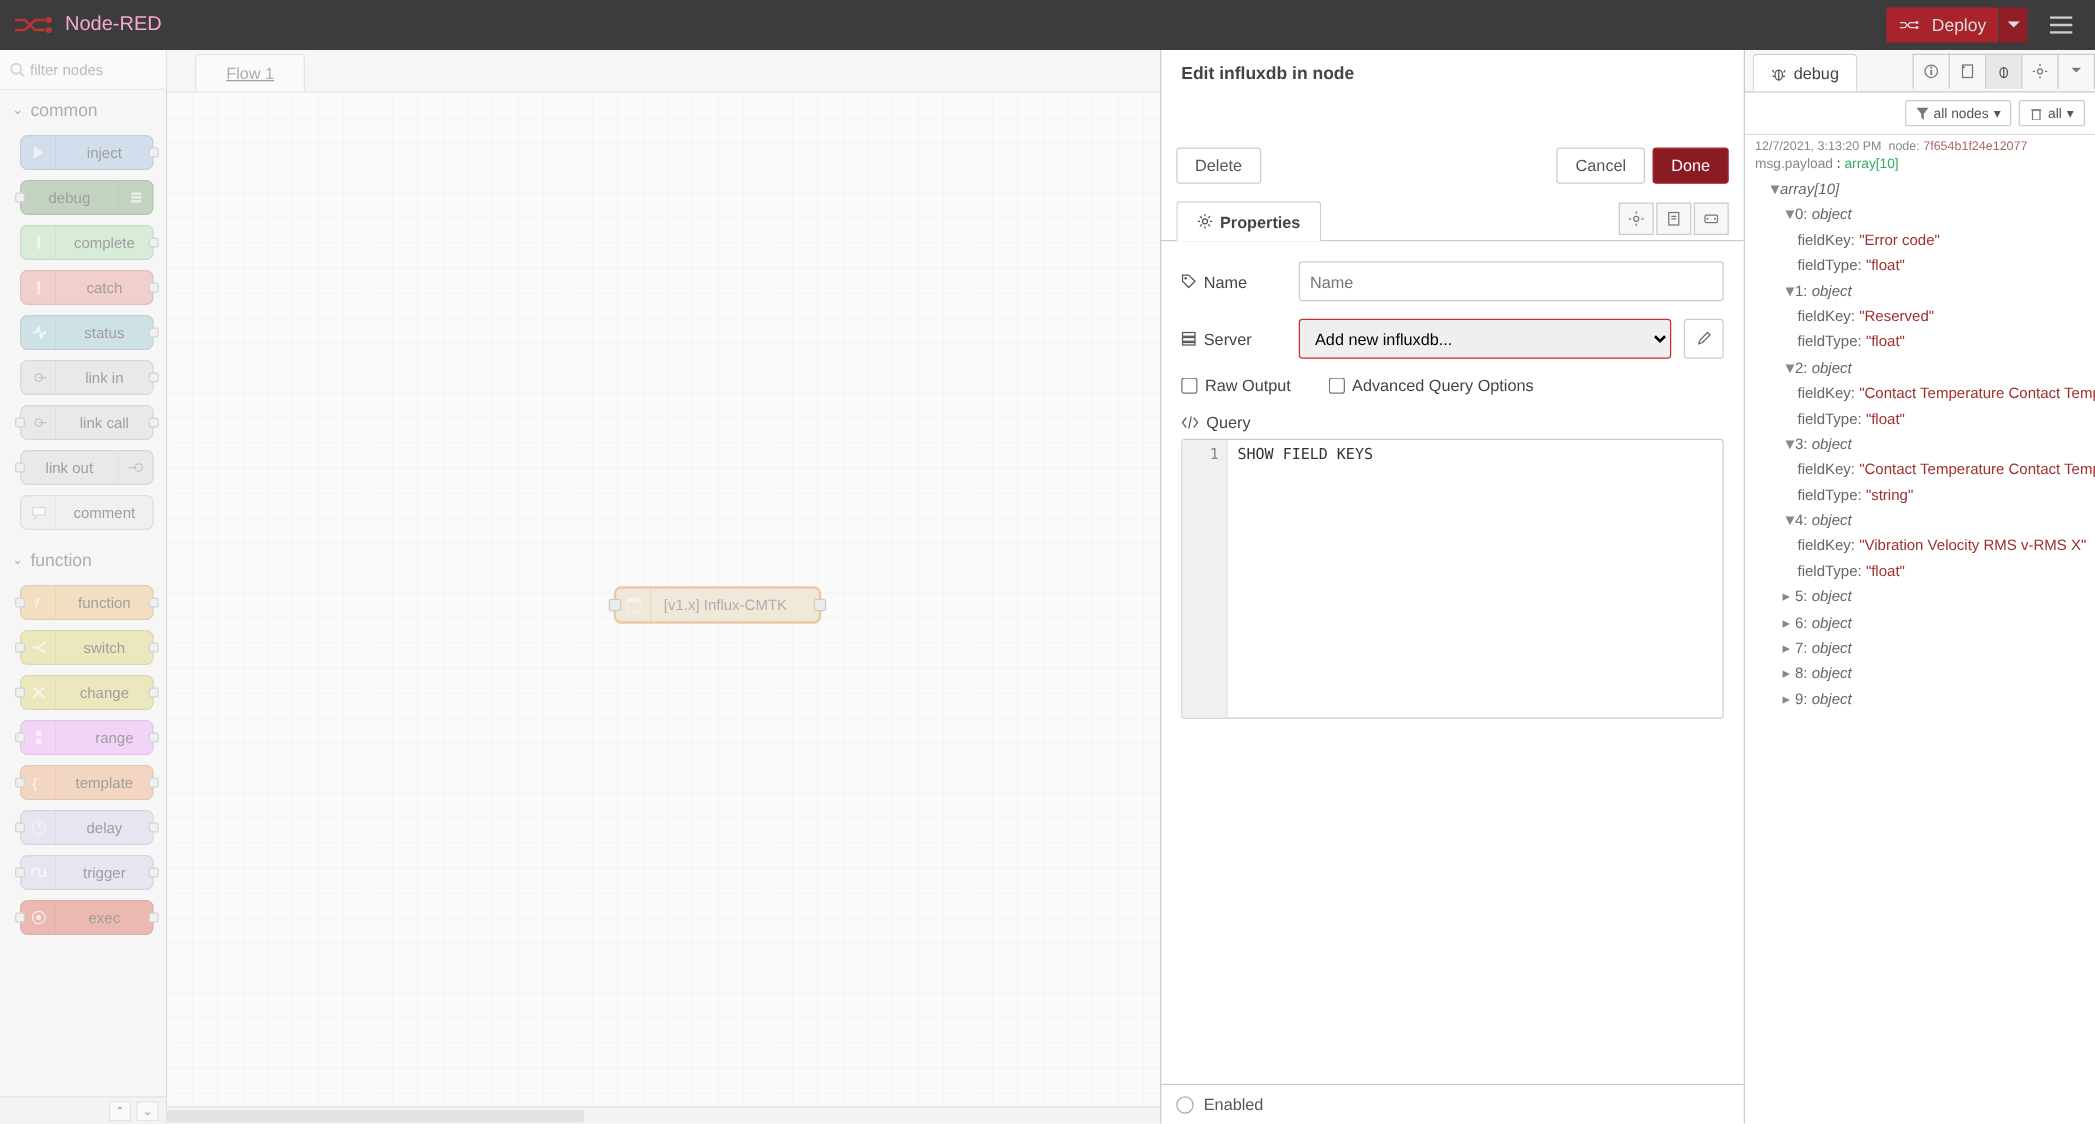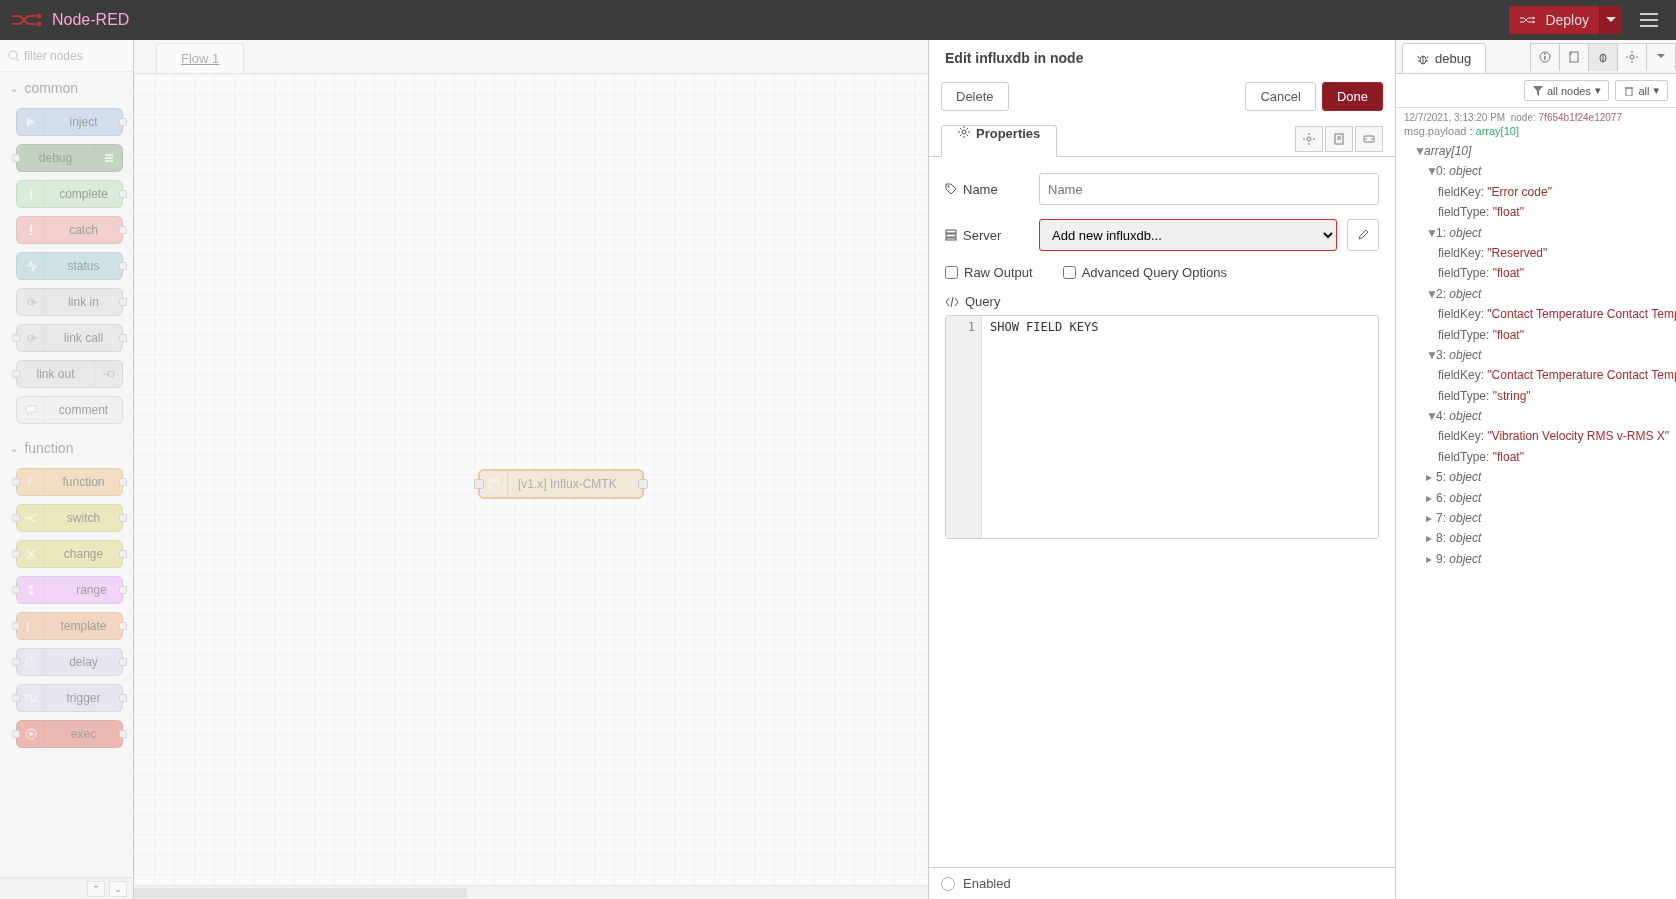--- a/index.html
+++ b/index.html
@@ -47,26 +47,26 @@
 .flow-node { position: absolute; height: 30px; border-radius: 6px; display: flex; align-items: center; border: 2px solid #d99646; background: #e9d8b5; cursor: pointer; }
 .flow-node .fn-icon { width: 28px; height: 100%; display: flex; align-items: center; justify-content: center; border-right: 1px solid rgba(0,0,0,0.15); }
 .flow-node .fn-label { padding: 0 10px; font-size: 12px; color: #555; }
 .flow-node .fn-port { position: absolute; right: -6px; width: 10px; height: 10px; background: #ddd; border: 1px solid #999; border-radius: 2px; top: 50%; transform: translateY(-50%); }
 .flow-node .fn-port.left { left: -6px; right: auto; }
 
 
 .editor { width: 467px; border-left: 1px solid #ccc; background: #fff; display: flex; flex-direction: column; }
 .editor-header { padding: 10px 16px; font-size: 14px; font-weight: bold; color: #444; }
 .editor-actions { display: flex; padding: 6px 12px 10px; gap: 6px; }
-.btn { border: 1px solid #ccc; background: #fff; padding: 6px 14px; border-radius: 3px; font-size: 13px; color: #555; cursor: pointer; }
+.btn { border: 1px solid #ccc; background: #fff; padding: 6px 14px; border-radius: 3px; font-size: 13px; color: #555; cursor: pointer; margin-top: 36px; }
 .btn.primary { background: #a9232c; color: #fff; border-color: #a9232c; }
 .btn.primary.done { background: #8a1b23; }
 .editor-actions .spacer { flex: 1; }
 .editor-tabs { height: 36px; border-bottom: 1px solid #ccc; display: flex; align-items: flex-end; padding: 0 12px; }
-.etab { height: 32px; padding: 0 16px; border: 1px solid #ccc; border-bottom: 1px solid #fff; background: #fff; display: flex; gap: 6px; font-size: 13px; font-weight: bold; color: #444; border-radius: 3px 3px 0 0; margin-bottom: -1px; cursor: pointer; }
+.etab { height: 32px; padding: 0 16px; border: 1px solid #ccc; border-bottom: 1px solid #fff; background: #fff; display: flex; align-items: center; gap: 6px; font-size: 13px; font-weight: bold; color: #444; border-radius: 3px 3px 0 0; margin-bottom: -1px; cursor: pointer; }
 .editor-tab-icons { margin-left: auto; display: flex; gap: 2px; margin-bottom: 4px; }
 .editor-tab-icons button { width: 28px; height: 26px; border: 1px solid #ccc; background: #f7f7f7; cursor: pointer; display:flex; align-items:center; justify-content:center; }
 .editor-body { flex: 1; padding: 16px; overflow-y: auto; }
 .form-row { display: flex; align-items: center; margin-bottom: 14px; gap: 10px; }
 .form-row label { width: 84px; display: flex; align-items: center; gap: 6px; font-size: 13px; color: #444; }
 .form-row input[type=text], .form-row select { flex: 1; height: 32px; border: 1px solid #ccc; border-radius: 3px; padding: 0 8px; font-size: 13px; }
 .form-row select.invalid { border-color: #c9302c; }
 .edit-server-btn { width: 32px; height: 32px; border: 1px solid #ccc; background: #fff; border-radius: 3px; cursor: pointer; display:flex;align-items:center;justify-content:center; }
 .check-row { display: flex; gap: 30px; margin-bottom: 14px; font-size: 13px; color: #444; }
 .check-row label { display: flex; align-items: center; gap: 6px; }
@@ -358,21 +358,21 @@
     <div class="dim"></div>
   </div>
 
   <div class="workspace-wrap">
     <div class="tabs">
       <div class="tab">
           <span>Flow 1</span>
         </div>
     </div>
     <div class="workspace">
-      <div class="flow-node" style="left:344px; top:395px; width:166px;">
+      <div class="flow-node" style="left:357px; top:395px; width:166px;">
         <div class="fn-port left"></div>
         <div class="fn-icon">
           <svg width="16" height="16">
               <ellipse cx="8" cy="4" rx="5" ry="2" fill="#fff" opacity="0.6"></ellipse>
               <path d="M3 4 V12 A5 2 0 0 0 13 12 V4" fill="none" stroke="#fff" opacity="0.6"></path>
             </svg>
         </div>
         <div class="fn-label">[v1.x] Influx-CMTK</div>
         <div class="fn-port"></div>
       </div>

